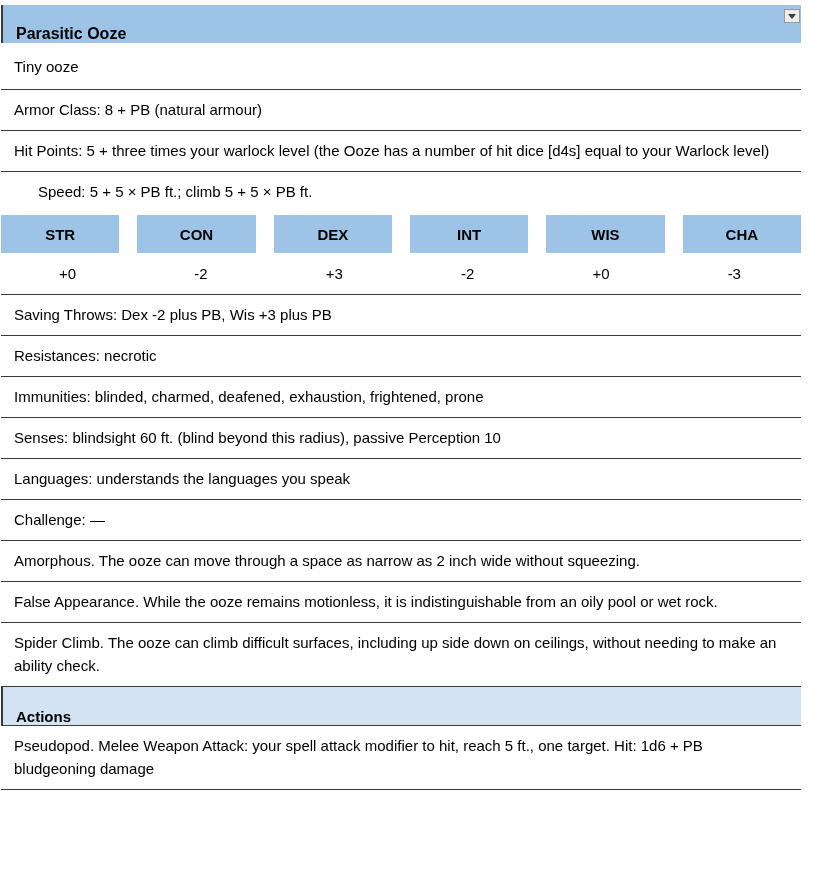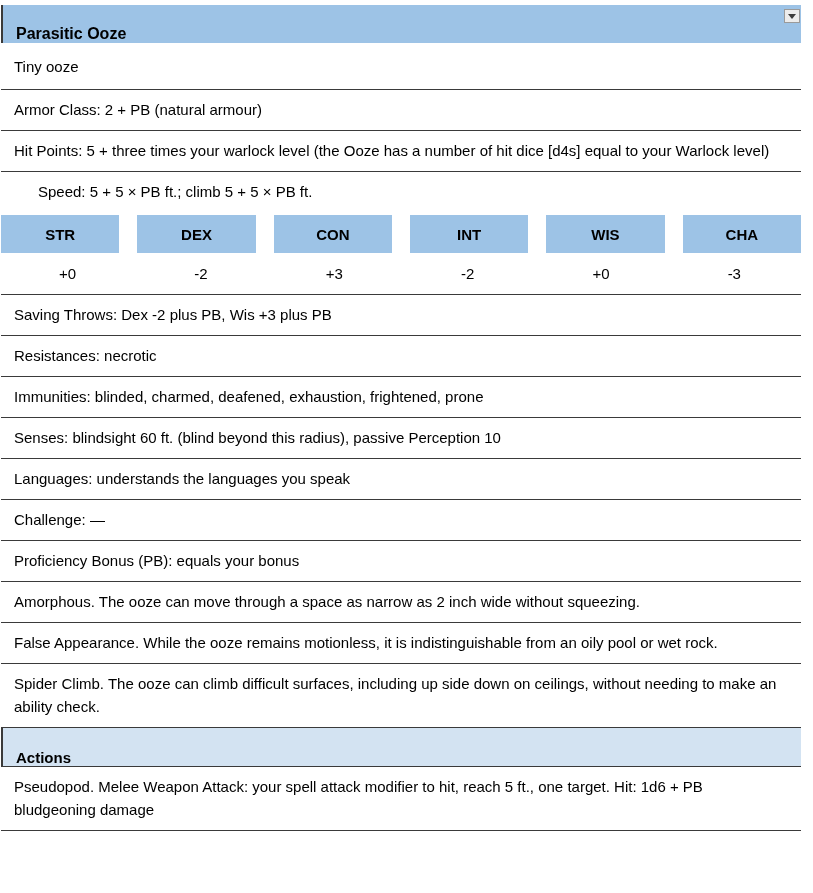--- a/index.html
+++ b/index.html
@@ -99,38 +99,38 @@
     <span>Parasitic Ooze</span>
     <button class="collapse-btn">
       <span class="tri-down"></span>
     </button>
   </div>
 
   <div class="row subtitle b">Tiny ooze</div>
 
   <div class="row">
     <span class="b">Armor Class:</span>
-    <span>2 + PB (natural armour)</span>
+    <span>8 + PB (natural armour)</span>
   </div>
 
   <div class="row">
     <span class="b">Hit Points:</span>
     <span>5 + three times your warlock level (the Ooze has a number of hit dice [d4s] equal to your Warlock level)</span>
   </div>
 
   <div class="row no-border">
     <span class="b">Speed:</span>
     <span>5 + 5 × PB ft.; climb 5 + 5 × PB ft.</span>
   </div>
 
   <div class="abilities">
     <div class="ability-head">
       <div class="cell">STR</div>
+      <div class="cell">CON</div>
       <div class="cell">DEX</div>
-      <div class="cell">CON</div>
       <div class="cell">INT</div>
       <div class="cell">WIS</div>
       <div class="cell">CHA</div>
     </div>
     <div class="ability-vals">
       <div class="cell">+0</div>
       <div class="cell">-2</div>
       <div class="cell">+3</div>
       <div class="cell">-2</div>
       <div class="cell">+0</div>
@@ -161,24 +161,20 @@
   <div class="row">
     <span class="b">Languages:</span>
     <span>understands the languages you speak</span>
   </div>
 
   <div class="row">
     <span class="b">Challenge:</span>
     <span class="b">—</span>
   </div>
 
-  <div class="row">
-    <span class="b">Proficiency Bonus (PB):</span>
-    <span>equals your bonus</span>
-  </div>
 
   <div class="row">
     <span class="b">Amorphous.</span>
     <span>The ooze can move through a space as narrow as 2 inch wide without squeezing.</span>
   </div>
 
   <div class="row">
     <span class="b">False Appearance.</span>
     <span>While the ooze remains motionless, it is indistinguishable from an oily pool or wet rock.</span>
   </div>

